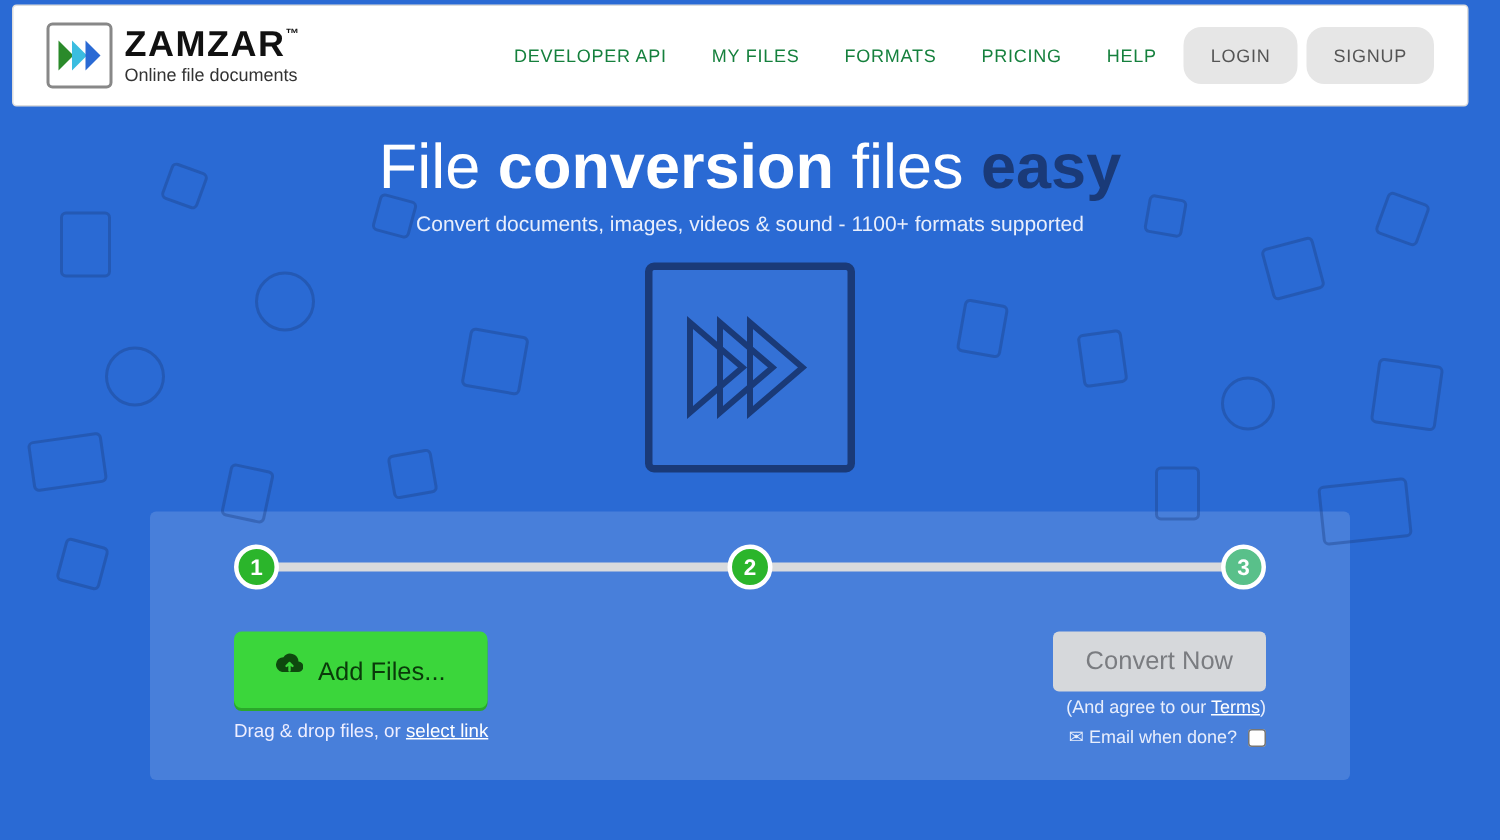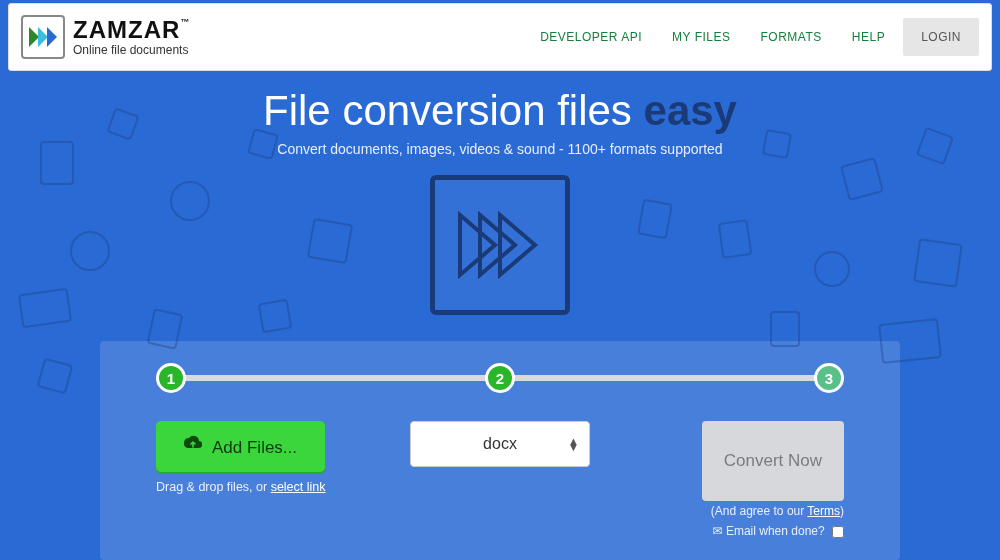--- a/index.html
+++ b/index.html
@@ -1,45 +1,45 @@
 <!DOCTYPE html>
 <html><head>
 <meta charset="utf-8">
 <style>
 *{margin:0;padding:0;box-sizing:border-box;font-family:-apple-system,BlinkMacSystemFont,"Segoe UI",Helvetica,Arial,sans-serif}
 body{width:1000px;height:560px;overflow:hidden;background:#2a6ad4}
-.topbar{background:#fff;height:68px;border:1px solid #ddd;border-radius:3px;margin:3px 8px 0 8px;display:flex;align-items:center;padding:0 12px}
+.topbar{background:#fff;height:68px;border:1px solid #ddd;border-radius:3px;margin:3px 21px 0 8px;display:flex;align-items:center;padding:0 22px}
 .logo-wrap{display:flex;align-items:center;gap:8px}
 .logo-box{width:44px;height:44px;border:2px solid #888;border-radius:4px;display:flex;align-items:center;justify-content:center;background:#fff}
 .logo-text{display:flex;flex-direction:column;line-height:1}
 .brand{font-size:24px;font-weight:700;letter-spacing:1px;color:#111}
 .tm{font-size:9px;vertical-align:top}
 .tag{font-size:12px;color:#333;margin-top:2px}
 .nav{margin-left:auto;display:flex;align-items:center;gap:6px}
 .nav a{color:#15803d;font-size:12px;letter-spacing:.5px;text-decoration:none;padding:10px 12px;cursor:pointer}
-.btn-auth{background:#e6e6e6;color:#555;font-size:12px;letter-spacing:.5px;padding:12px 18px;border:none;cursor:pointer;border-radius:2px}
+.btn-auth{background:#e6e6e6;color:#555;font-size:12px;letter-spacing:.5px;padding:12px 18px;border:none;cursor:pointer;border-radius:12px}
 .hero{text-align:center;color:#fff;padding-top:16px;position:relative}
 .hero h1{font-size:42px;font-weight:300}
-.hero h1 .b1{font-weight:400}
+.hero h1 .b1{font-weight:700}
 .hero h1 .b2{font-weight:700;color:#1a3a78}
 .sub{font-size:14px;margin-top:6px;color:#e8eefc}
 .sketch{width:140px;height:140px;border:5px solid #1a3a78;border-radius:6px;margin:18px auto 0;display:flex;align-items:center;justify-content:center;background:rgba(255,255,255,.05)}
 .bg-doodles{position:absolute;inset:0;pointer-events:none}
 .doodle{position:absolute;border:2px solid #1a3a78;opacity:.35;border-radius:4px}
 .panel{background:rgba(255,255,255,.14);margin:26px 100px 0;border-radius:4px;padding:22px 56px 18px;color:#fff}
 .steps{display:flex;align-items:center;justify-content:space-between;position:relative;margin-bottom:28px}
 .steps::before{content:"";position:absolute;left:14px;right:14px;top:50%;height:6px;background:#d8dadd;border-radius:3px;transform:translateY(-50%)}
 .step{width:30px;height:30px;border-radius:50%;background:#2bb52b;border:3px solid #fff;display:flex;align-items:center;justify-content:center;font-weight:700;color:#fff;position:relative;z-index:1;font-size:15px}
 .step.dim{background:#59c08a}
 .cols{display:flex;justify-content:space-between;gap:40px}
 .col{flex:1;display:flex;flex-direction:column;align-items:center}
 .add-btn{background:#3bd63b;color:#0a3a0a;border:none;border-radius:5px;padding:14px 28px;font-size:17px;display:flex;align-items:flex-end;gap:10px;cursor:pointer;box-shadow:0 2px 0 #2aa82a}
 .sel{background:#fff;color:#333;border:1px solid #ccc;border-radius:4px;padding:13px 18px;font-size:16px;width:180px;display:flex;align-items:center;justify-content:center;position:relative;cursor:pointer}
 .sel .caret{position:absolute;right:10px;font-size:11px;line-height:6px;color:#555}
-.convert{background:#d6d8db;color:#7a7c80;border:none;border-radius:4px;padding:30px 22px;font-size:17px;cursor:default}
+.convert{background:#d6d8db;color:#7a7c80;border:none;border-radius:4px;padding:10px 22px;font-size:17px;cursor:default}
 .hint{font-size:12.5px;margin-top:8px;color:#eef}
 .hint a{color:#fff;text-decoration:underline;cursor:pointer}
 .right-hint{text-align:right;font-size:12px;color:#e8eefc;line-height:1.7}
 .right-hint a{color:#fff;text-decoration:underline;cursor:pointer}
 .cb{width:12px;height:12px;vertical-align:middle;margin-left:4px;accent-color:#666}
 .col-left{align-items:flex-start}
 .col-right{align-items:flex-end}
 </style>
 </head>
 <body>
@@ -55,22 +55,24 @@
     </div>
     <div class="logo-text">
       <div class="brand"><span>ZAMZAR</span><span class="tm">™</span></div>
       <div class="tag">Online file documents</div>
     </div>
   </div>
   <div class="nav">
     <a>DEVELOPER API</a>
     <a>MY FILES</a>
     <a>FORMATS</a>
+    <a>PRICING</a>
     <a>HELP</a>
     <button class="btn-auth">LOGIN</button>
+    <button class="btn-auth">SIGNUP</button>
   </div>
 </div>
 
 <div class="hero">
   <div class="bg-doodles">
     <div class="doodle" style="left:40px;top:70px;width:34px;height:44px"></div>
     <div class="doodle" style="left:110px;top:40px;width:26px;height:26px;transform:rotate(20deg)"></div>
     <div class="doodle" style="left:70px;top:160px;width:40px;height:40px;border-radius:50%"></div>
     <div class="doodle" style="left:170px;top:110px;width:40px;height:40px;border-radius:50%"></div>
     <div class="doodle" style="left:250px;top:60px;width:26px;height:26px;transform:rotate(15deg)"></div>
@@ -113,26 +115,20 @@
           <span><svg width="18" height="18" viewBox="0 0 18 18">
                 <path d="M4 13a5 5 0 0 1 1-9.9A5.5 5.5 0 0 1 15 6a3.5 3.5 0 0 1-.5 7H4z" fill="#0a3a0a" opacity=".9"></path>
                 <path d="M9 12V7m0 0l-2 2m2-2l2 2" stroke="#3bd63b" stroke-width="1.6" fill="none" stroke-linecap="round"></path>
               </svg></span>
           <span>Add Files...</span>
         </button>
         <div class="hint">
           <span>Drag &amp; drop files, or </span><a>select link</a>
         </div>
       </div>
-      <div class="col">
-        <div class="sel">
-          <span>docx</span>
-          <span class="caret">▲<br>▼</span>
-        </div>
-      </div>
       <div class="col col-right">
         <button class="convert">Convert Now</button>
         <div class="right-hint">
           <div><span>(And agree to our </span><a>Terms</a><span>)</span></div>
           <div>
             <span>✉</span>
             <span>Email when done?</span>
             <input type="checkbox" class="cb" style="">
           </div>
         </div>

